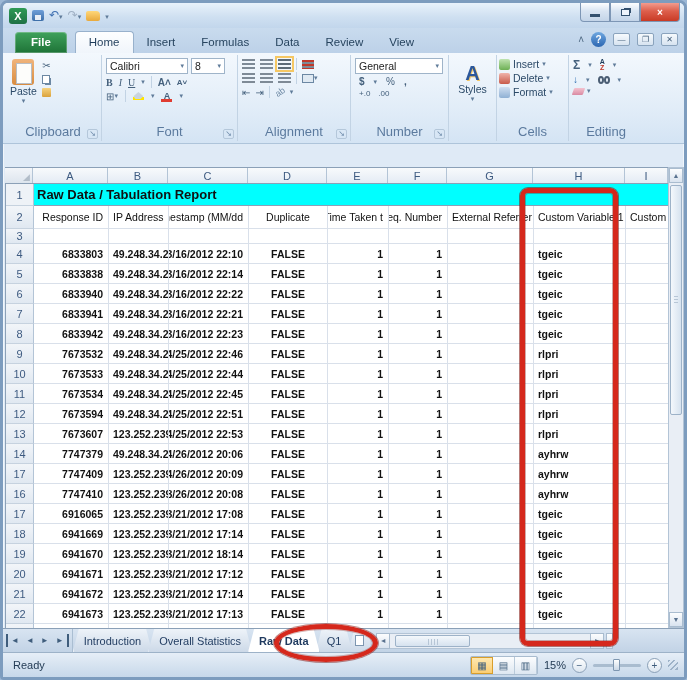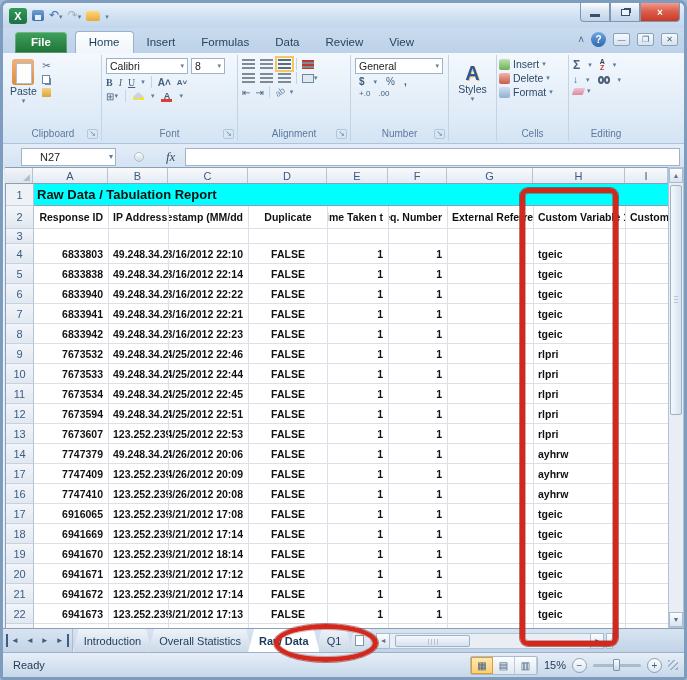--- a/index.html
+++ b/index.html
@@ -38,21 +38,21 @@
   .mini { font-size:10px; color:#4a657f; }
   .help { width:15px; height:15px; border-radius:50%; background:linear-gradient(#6ea7e0,#2c66b1); color:#fff;
           font-size:10px; font-weight:bold; text-align:center; line-height:15px; }
   .subbtn { width:17px; height:13px; border:1px solid #8aa3bd; border-radius:2px; background:linear-gradient(#f6fafd,#d7e3f0);
             color:#44607c; font-size:8px; display:flex; align-items:center; justify-content:center; }
 
   
   .ribbon { position:absolute; left:0; top:50px; right:0; height:91px;
             background:linear-gradient(#f3f8fd,#e2edf8 60%,#d4e4f4); border-bottom:1px solid #aec4da; }
   .group { position:absolute; top:2px; bottom:2px; border-right:1px solid #c2d3e4; padding-top:2px; }
-  .glabel { position:absolute; bottom:2px; left:0; right:0; text-align:center; font-size:10px; color:#5b7a9e; }
+  .glabel { position:absolute; bottom:2px; left:0; right:0; text-align:center; font-size:13px; color:#5b7a9e; }
   .launcher { position:absolute; bottom:2px; right:3px; font-size:8px; color:#6d8aa9; border:1px solid #b4c7da; border-radius:2px; padding:0 1px; line-height:8px; }
   .rrow { display:flex; align-items:center; gap:3px; padding:1px 4px; }
   .ic { display:inline-flex; align-items:center; justify-content:center; font-size:10px; color:#45617d; }
   .barsicon { width:13px; height:10px; background:repeating-linear-gradient(#7e8a96 0 2px, transparent 2px 4px); }
   .barsicon.sel { outline:2px solid #f5c763; outline-offset:1px; background:repeating-linear-gradient(#5b6a77 0 2px, transparent 2px 4px); }
   .bigbtn { display:flex; flex-direction:column; align-items:center; font-size:10.5px; color:#2c4a68; padding:2px 5px; }
   .paste-ic { width:22px; height:26px; background:linear-gradient(#f0b47c,#d98c3f); border-radius:3px; position:relative; }
   .paste-ic:after { content:""; position:absolute; left:4px; top:4px; width:14px; height:19px; background:#fdfdfb; border:1px solid #b9bec4; }
   .sel-box { background:#fff; border:1px solid #9fb4c9; font-size:10.5px; color:#222; display:flex; align-items:center; justify-content:space-between; padding:0 3px; height:16px; }
   .dn { font-size:7px; color:#5f7b99; }
@@ -87,21 +87,21 @@
   .gridwrap { position:absolute; left:2px; top:181px; width:663px; height:444px; background:#fff; overflow:hidden;
               border-left:1px solid #8ba0b7; }
   .grid-row { display:flex; height:20px; }
   .row-title { height:22px; } .row-header { height:23px; } .row-empty3 { height:15px; }
   .row-num { width:28px; flex:none; background:linear-gradient(#f2f5f9,#e0e8f1); border-right:1px solid #b3c4d6; border-bottom:1px solid #c6d2df;
              font-size:11px; color:#3d5a80; display:flex; align-items:center; justify-content:center; }
   .cell { border-right:1px solid #d9e0ea; border-bottom:1px solid #d9e0ea; font-size:10.5px; font-weight:600; color:#111;
           white-space:nowrap; overflow:hidden; display:flex; align-items:center; flex:none; }
   .c0{width:75px}.c1{width:60px}.c2{width:80px}.c3{width:79px}.c4{width:61px}.c5{width:59px}.c6{width:86px}.c7{width:92px}.c8{width:43px}
   .a-r{justify-content:flex-end; padding-right:5px;} .a-l{justify-content:flex-start; padding-left:4px;} .a-c{justify-content:center;}
-  .hdr { font-weight:bold; }
+  .hdr { font-weight:normal; }
   .title-cell { width:635px; background:#00ffff; border-bottom:1px solid #8ba0b7; font-size:13px; font-weight:bold; padding-left:3px; }
   .row-title .row-num { background:#eef2f7; }
 
   
   .vscroll { position:absolute; left:665px; top:164px; width:16px; height:461px; background:#e9eef5; border:1px solid #b3c4d6; }
   .vbtn { position:absolute; left:0; right:0; height:15px; background:linear-gradient(#fcfdfe,#d9e3ef); border:1px solid #a9bccf;
           color:#5a7augh; color:#5a7austin; color:#5a7390; font-size:7px; text-align:center; line-height:14px; }
   .vbtn.up { top:0; } .vbtn.dn2 { bottom:0; }
   .vthumb { position:absolute; left:1px; right:1px; top:17px; height:230px; background:linear-gradient(90deg,#f4f8fc,#d6e2ef);
             border:1px solid #9db2c8; border-radius:2px; }
@@ -353,29 +353,20 @@
       <div class="rrow">
         <span class="ic">
             <i style="width:11px;height:7px;background:linear-gradient(#f3c3d0,#d98aa2);transform:skewX(-20deg);border-radius:1px;"></i>
           </span>
           <span class="dn">▾</span>
       </div>
       <span class="glabel">Editing</span>
     </div>
   </div>
 
-  <div class="fbar">
-    <div class="namebox">
-      <span>N27</span>
-      <span class="nb-arrow">▾</span>
-    </div>
-    <span class="fbar-circle"></span>
-    <span class="fx">fx</span>
-    <div class="ffield"></div>
-  </div>
 
   <div class="colhead">
     <div class="corner">
         <span>◢</span>
       </div>
     <div style="display:flex;">
         <div class="col-hdr ch0">A</div>
         <div class="col-hdr ch1">B</div>
         <div class="col-hdr ch2">C</div>
         <div class="col-hdr ch3">D</div>

